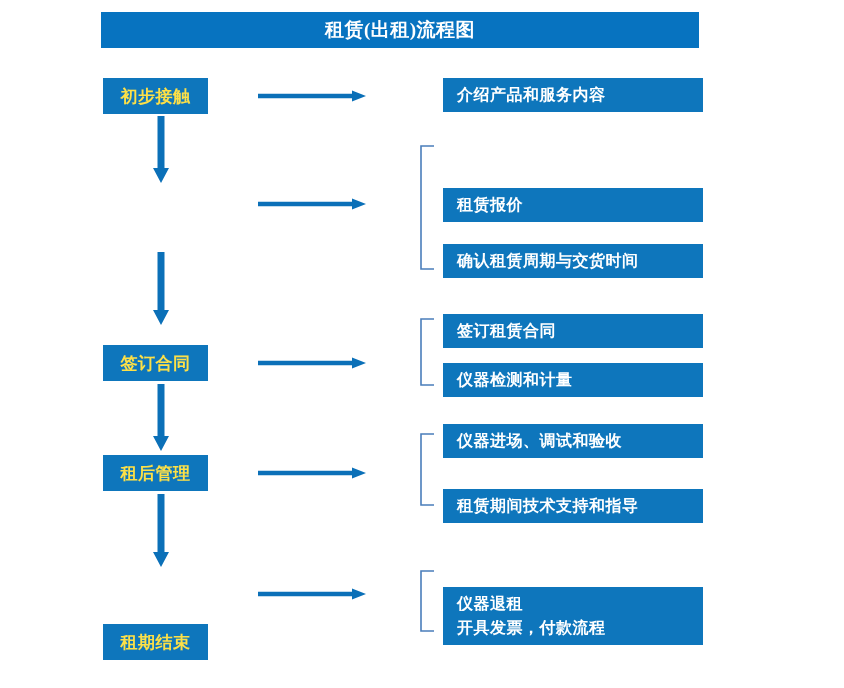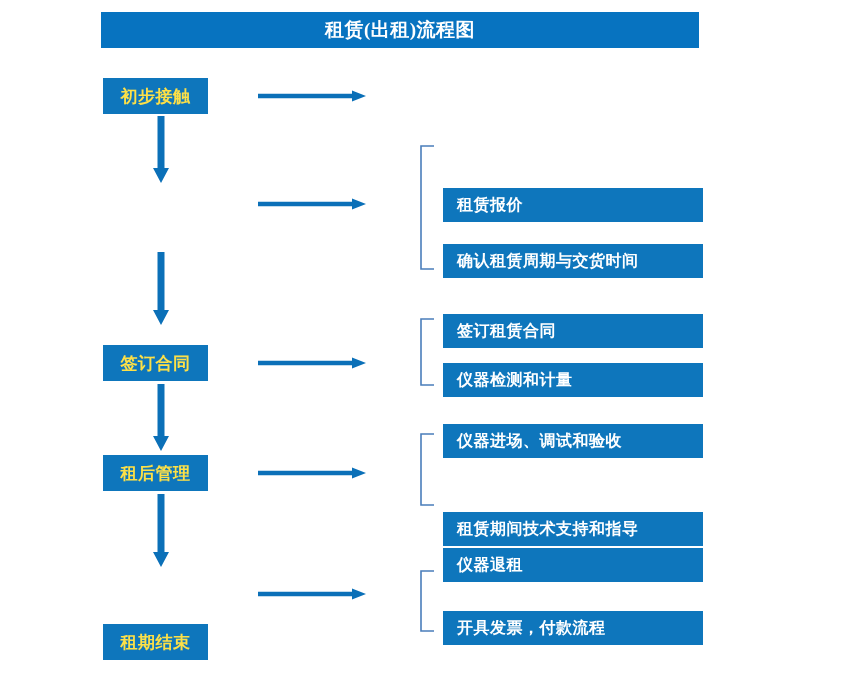--- a/index.html
+++ b/index.html
@@ -100,20 +100,21 @@
   <svg class="arrow-right" style="left:258px; top:88px; width:110px;" viewBox="0 0 110 16">
     <path d="M0 8 L96 8" stroke="#0b70b8" stroke-width="4.5" fill="none"></path>
     <path d="M94 2.5 L108 8 L94 13.5 Z" fill="#0b70b8"></path>
   </svg>
 
   <svg class="arrow-down" style="left:150px; top:116px; height:68px;" viewBox="0 0 22 68">
     <path d="M11 0 L11 54" stroke="#0b70b8" stroke-width="7" fill="none"></path>
     <path d="M3 52 L19 52 L11 67 Z" fill="#0b70b8"></path>
   </svg>
 
+  <div class="detail-box" style="top:78px;">介绍产品和服务内容</div>
 
 
   <svg class="arrow-right" style="left:258px; top:196px; width:110px;" viewBox="0 0 110 16">
     <path d="M0 8 L96 8" stroke="#0b70b8" stroke-width="4.5" fill="none"></path>
     <path d="M94 2.5 L108 8 L94 13.5 Z" fill="#0b70b8"></path>
   </svg>
 
   <svg class="arrow-down" style="left:150px; top:252px; height:74px;" viewBox="0 0 22 74">
     <path d="M11 0 L11 60" stroke="#0b70b8" stroke-width="7" fill="none"></path>
     <path d="M3 58 L19 58 L11 73 Z" fill="#0b70b8"></path>
@@ -155,29 +156,29 @@
   <svg class="arrow-down" style="left:150px; top:494px; height:74px;" viewBox="0 0 22 74">
     <path d="M11 0 L11 60" stroke="#0b70b8" stroke-width="7" fill="none"></path>
     <path d="M3 58 L19 58 L11 73 Z" fill="#0b70b8"></path>
   </svg>
 
   <svg class="bracket" style="left:419px; top:433px; height:73px;" viewBox="0 0 16 73" preserveAspectRatio="none">
     <path class="bracket-line" d="M15 1 L2 1 L2 72 L15 72"></path>
   </svg>
 
   <div class="detail-box" style="top:424px;">仪器进场、调试和验收</div>
-  <div class="detail-box" style="top:512px;">租赁期间技术支持和指导</div>
+  <div class="detail-box" style="top:489px;">租赁期间技术支持和指导</div>
 
   <div class="stage-box" style="top:576px;margin-top:48px;">租期结束</div>
 
   <svg class="arrow-right" style="left:258px; top:586px; width:110px;" viewBox="0 0 110 16">
     <path d="M0 8 L96 8" stroke="#0b70b8" stroke-width="4.5" fill="none"></path>
     <path d="M94 2.5 L108 8 L94 13.5 Z" fill="#0b70b8"></path>
   </svg>
 
   <svg class="bracket" style="left:419px; top:570px; height:62px;" viewBox="0 0 16 62" preserveAspectRatio="none">
     <path class="bracket-line" d="M15 1 L2 1 L2 61 L15 61"></path>
   </svg>
 
-  <div class="detail-box" style="top:548px;">仪器退租</div>
+  <div class="detail-box" style="top:587px;">仪器退租</div>
   <div class="detail-box" style="top:611px;">开具发票，付款流程</div>
 
 </div>
 
 </body></html>

